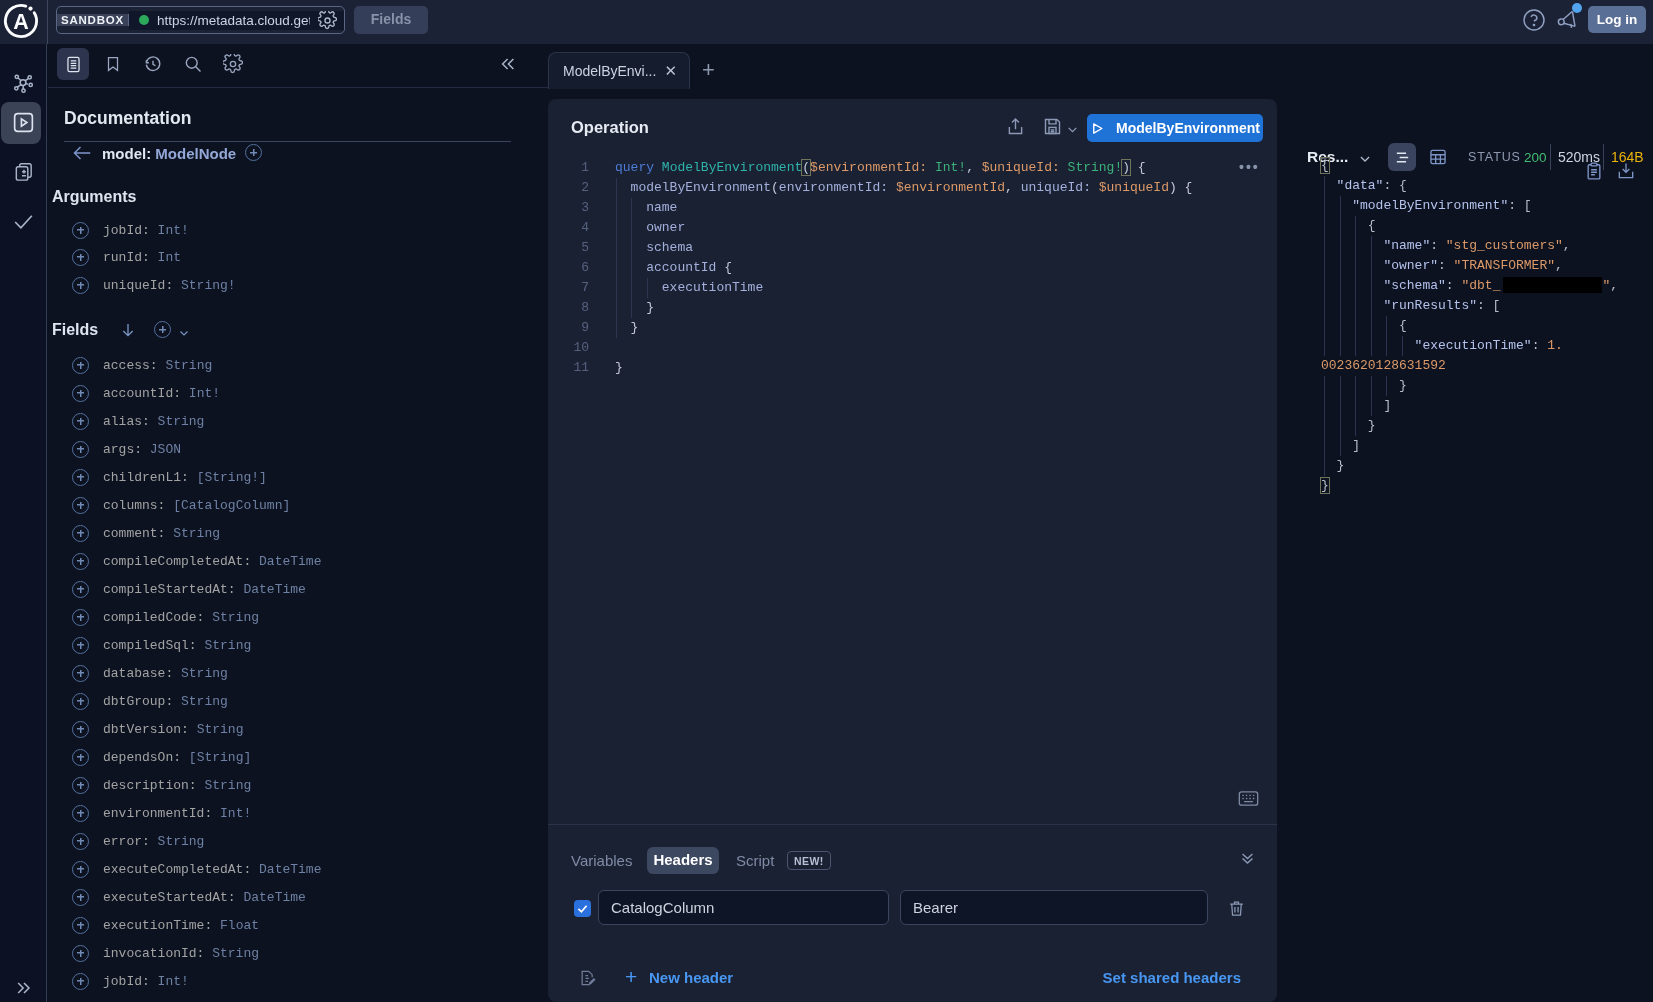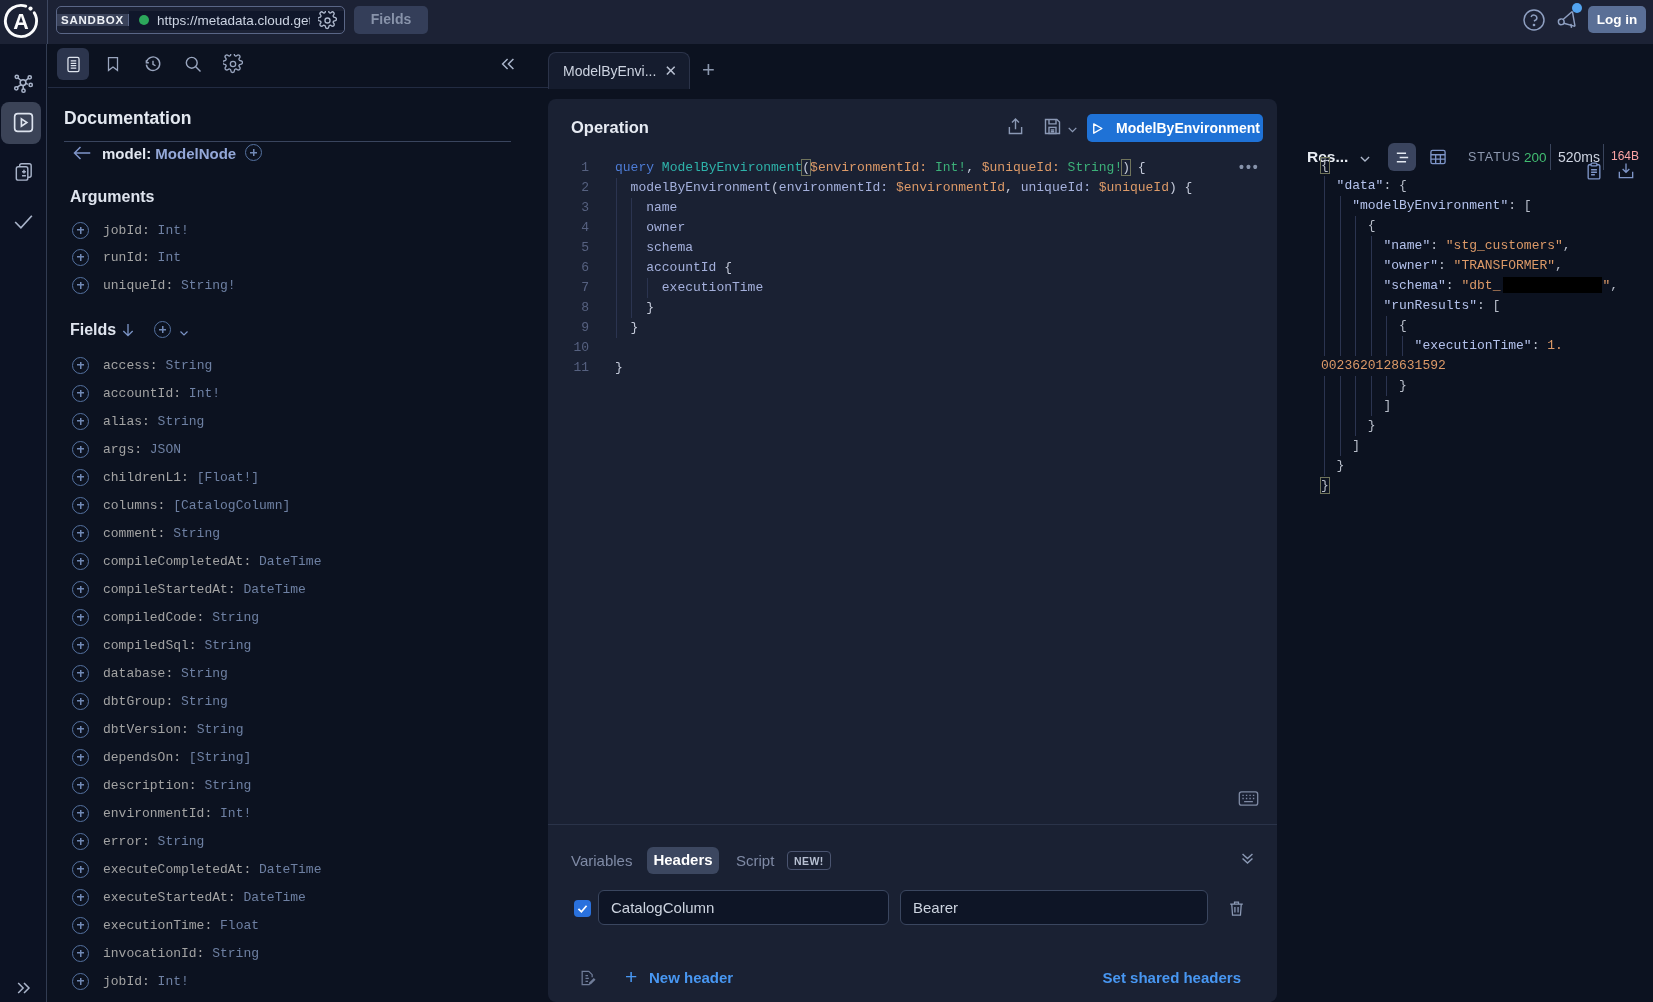--- a/index.html
+++ b/index.html
@@ -25,21 +25,21 @@
   .railicon { position:absolute; left:0; width:47px; display:flex; justify-content:center; }
   #railactive { position:absolute; left:1px; top:58px; width:40px; height:42px; background:#3b4357; border-radius:8px; }
 
   
   #docpanel { position:absolute; left:48px; top:40px; width:483px; height:962px; background:#0c1220;text-decoration:underline; }
   #doctoolbar { position:absolute; left:0; top:0; width:483px; height:48px; border-bottom:1px solid #222b42; }
   .tbicon { position:absolute; top:8px; width:32px; height:32px; border-radius:6px; display:flex; align-items:center; justify-content:center; }
   .tbactive { background:#2c354d; }
   #docheading { position:absolute; left:16px; top:68px; color:#e3e8f0; font-size:17.5px; font-weight:bold; }
   #dochr { position:absolute; left:16px; top:101px; width:447px; height:1px; background:#3a455e; }
-  .secthead { position:absolute; left:22px; color:#dfe4ee; font-size:16px; font-weight:bold;text-align:center; }
+  .secthead { position:absolute; left:4px; color:#dfe4ee; font-size:16px; font-weight:bold;text-align:center; }
   .pluscirc { display:inline-flex; width:17px; height:17px; border:1.2px solid #54719f; border-radius:50%; align-items:center; justify-content:center; flex:0 0 auto; }
   .pluscirc:after { content:""; width:7px; height:7px; background:
      linear-gradient(#7189b5,#7189b5) center/7px 1.5px no-repeat,
      linear-gradient(#7189b5,#7189b5) center/1.5px 7px no-repeat; }
   .fieldrow { position:absolute; left:24px; height:18px; display:flex; align-items:center; }
   .fieldrow .pluscirc { margin-right:14px; }
   .fname { font-family:"Liberation Mono", monospace; font-size:13px; color:#a3a3a3; }
   .ftype { font-family:"Liberation Mono", monospace; font-size:13px; color:#6e80a3; }
 
   
@@ -230,21 +230,21 @@
         <span class="ftype">String</span>
       </div>
     <div class="fieldrow" style="top:400px">
         <span class="pluscirc"></span>
         <span class="fname">args:&nbsp;</span>
         <span class="ftype">JSON</span>
       </div>
     <div class="fieldrow" style="top:428px">
         <span class="pluscirc"></span>
         <span class="fname">childrenL1:&nbsp;</span>
-        <span class="ftype">[Float!]</span>
+        <span class="ftype">[String!]</span>
       </div>
     <div class="fieldrow" style="top:456px">
         <span class="pluscirc"></span>
         <span class="fname">columns:&nbsp;</span>
         <span class="ftype">[CatalogColumn]</span>
       </div>
     <div class="fieldrow" style="top:484px">
         <span class="pluscirc"></span>
         <span class="fname">comment:&nbsp;</span>
         <span class="ftype">String</span>
@@ -429,21 +429,21 @@
     </div>
   <div style="position:absolute; left:121px; top:4px;"><svg width="20" height="20" viewBox="0 0 24 24" fill="none" stroke="#7e95c8" stroke-width="1.6">
         <rect x="3.5" y="4" width="17" height="16" rx="2"></rect>
         <path d="M3.5 9.3h17M3.5 14.6h17M9.2 9.3v10.7M14.9 9.3v10.7"></path>
       </svg></div>
   <span style="position:absolute; left:161px; top:7px; color:#8e99b0; font-size:12.5px; letter-spacing:0.9px;">STATUS</span>
   <span style="position:absolute; left:217px; top:7px; color:#42bd71; font-size:13.5px;">200</span>
   <div style="position:absolute; left:243px; top:1px; width:1px; height:26px; background:#39445c;"></div>
   <span style="position:absolute; left:251px; top:6px; color:#cfd5e2; font-size:14px;">520ms</span>
   <div style="position:absolute; left:296px; top:1px; width:1px; height:26px; background:#39445c;"></div>
-  <span style="position:absolute; left:304px; top:6px; color:#fca5a5; font-size:12px;">164B</span>
+  <span style="position:absolute; left:304px; top:6px; color:#eab308; font-size:14px;">164B</span>
 </div>
 <div id="respjson">
   <div class="rguide" style="left:1324.0px; top:176px; height:180px;"></div>
   <div class="rguide" style="left:1324.0px; top:376px; height:100px;"></div>
   <div class="rguide" style="left:1339.6px; top:196px; height:160px;"></div>
   <div class="rguide" style="left:1339.6px; top:376px; height:80px;"></div>
   <div class="rguide" style="left:1355.2px; top:216px; height:140px;"></div>
   <div class="rguide" style="left:1355.2px; top:376px; height:60px;"></div>
   <div class="rguide" style="left:1370.8px; top:236px; height:120px;"></div>
   <div class="rguide" style="left:1370.8px; top:376px; height:40px;"></div>

